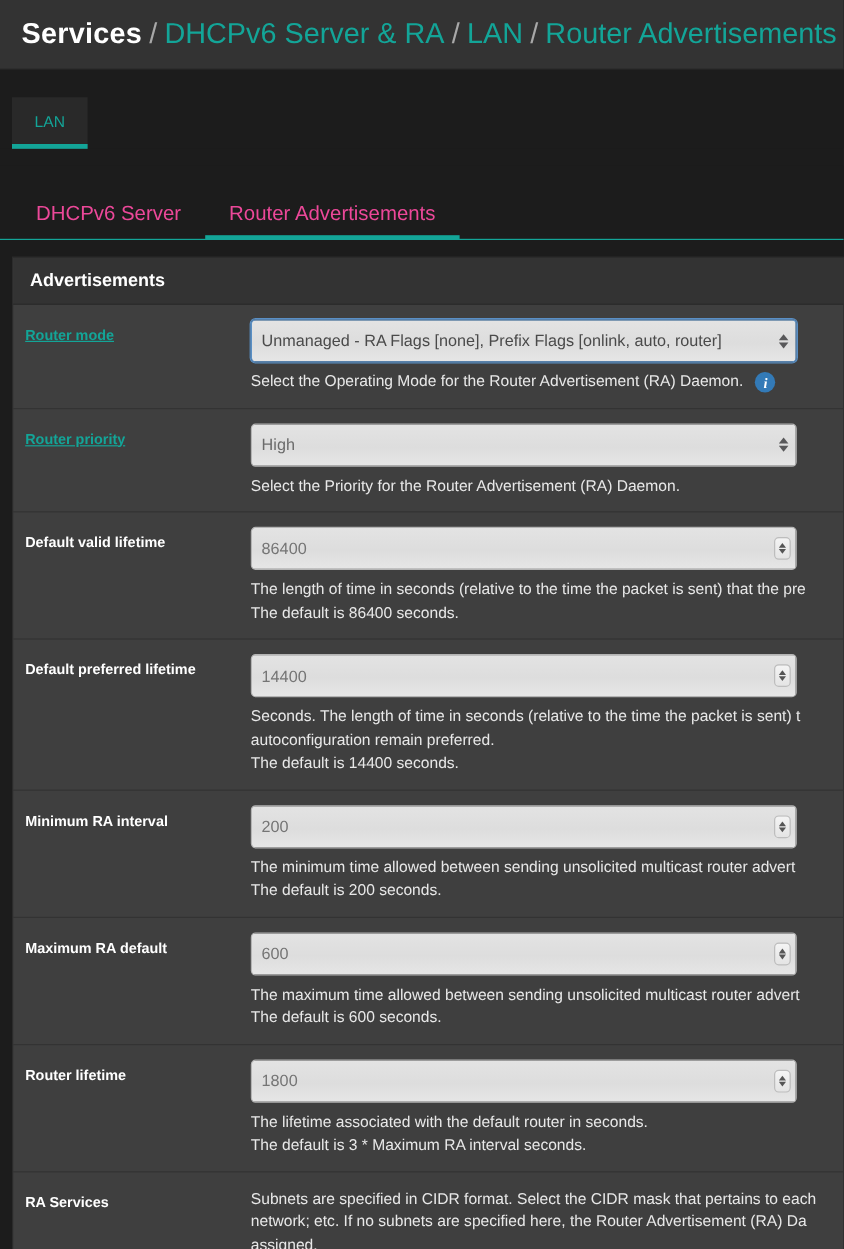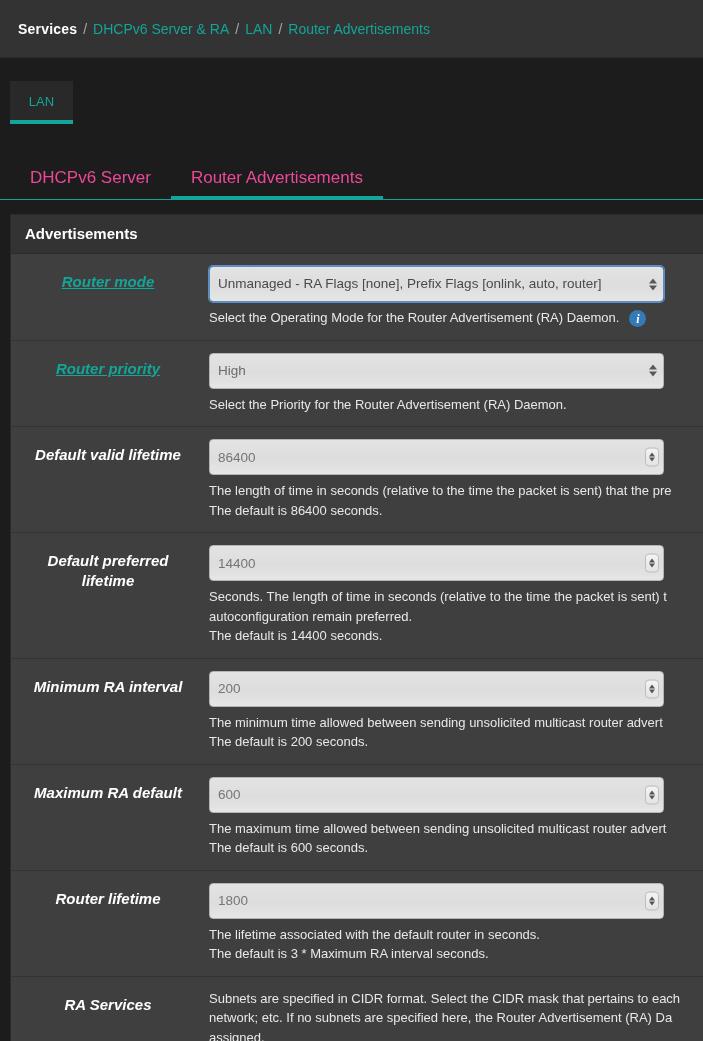--- a/index.html
+++ b/index.html
@@ -27,21 +27,21 @@
   
   .breadcrumb-bar {
     background: #333333;
     height: 58px;
     display: flex;
     align-items: center;
     padding: 0 0 0 18px;
     border-bottom: 1px solid #2a2a2a;
   }
   .breadcrumb {
-    font-size: 14px;
+    font-size: 24px;
     line-height: 1;
     white-space: nowrap;
   }
   .bc-root {
     color: #ffffff;
     font-weight: bold;
     letter-spacing: .2px;
   }
   .bc-sep {
     color: #a8a8a8;
@@ -126,27 +126,26 @@
     display: flex;
     align-items: flex-start;
     padding: 12px 0 12px 0;
     border-bottom: 1px solid #333333;
   }
   .form-row:last-child { border-bottom: none; }
 
   .form-label {
     width: 198px;
     min-width: 198px;
-    text-align: center;
+    text-align: left;
     padding: 6px 14px 0 10px;
     color: #ffffff;
-    font-size: 15px;
+    font-size: 12px;
     font-weight: bold;
     line-height: 1.3;
-    font-style: italic;
   }
   .form-label.link-label span.lbl {
     color: #13a598;
     text-decoration: underline;
     cursor: pointer;
   }
   .form-control-col {
     flex: 1;
     padding-right: 14px;
     min-width: 0;

